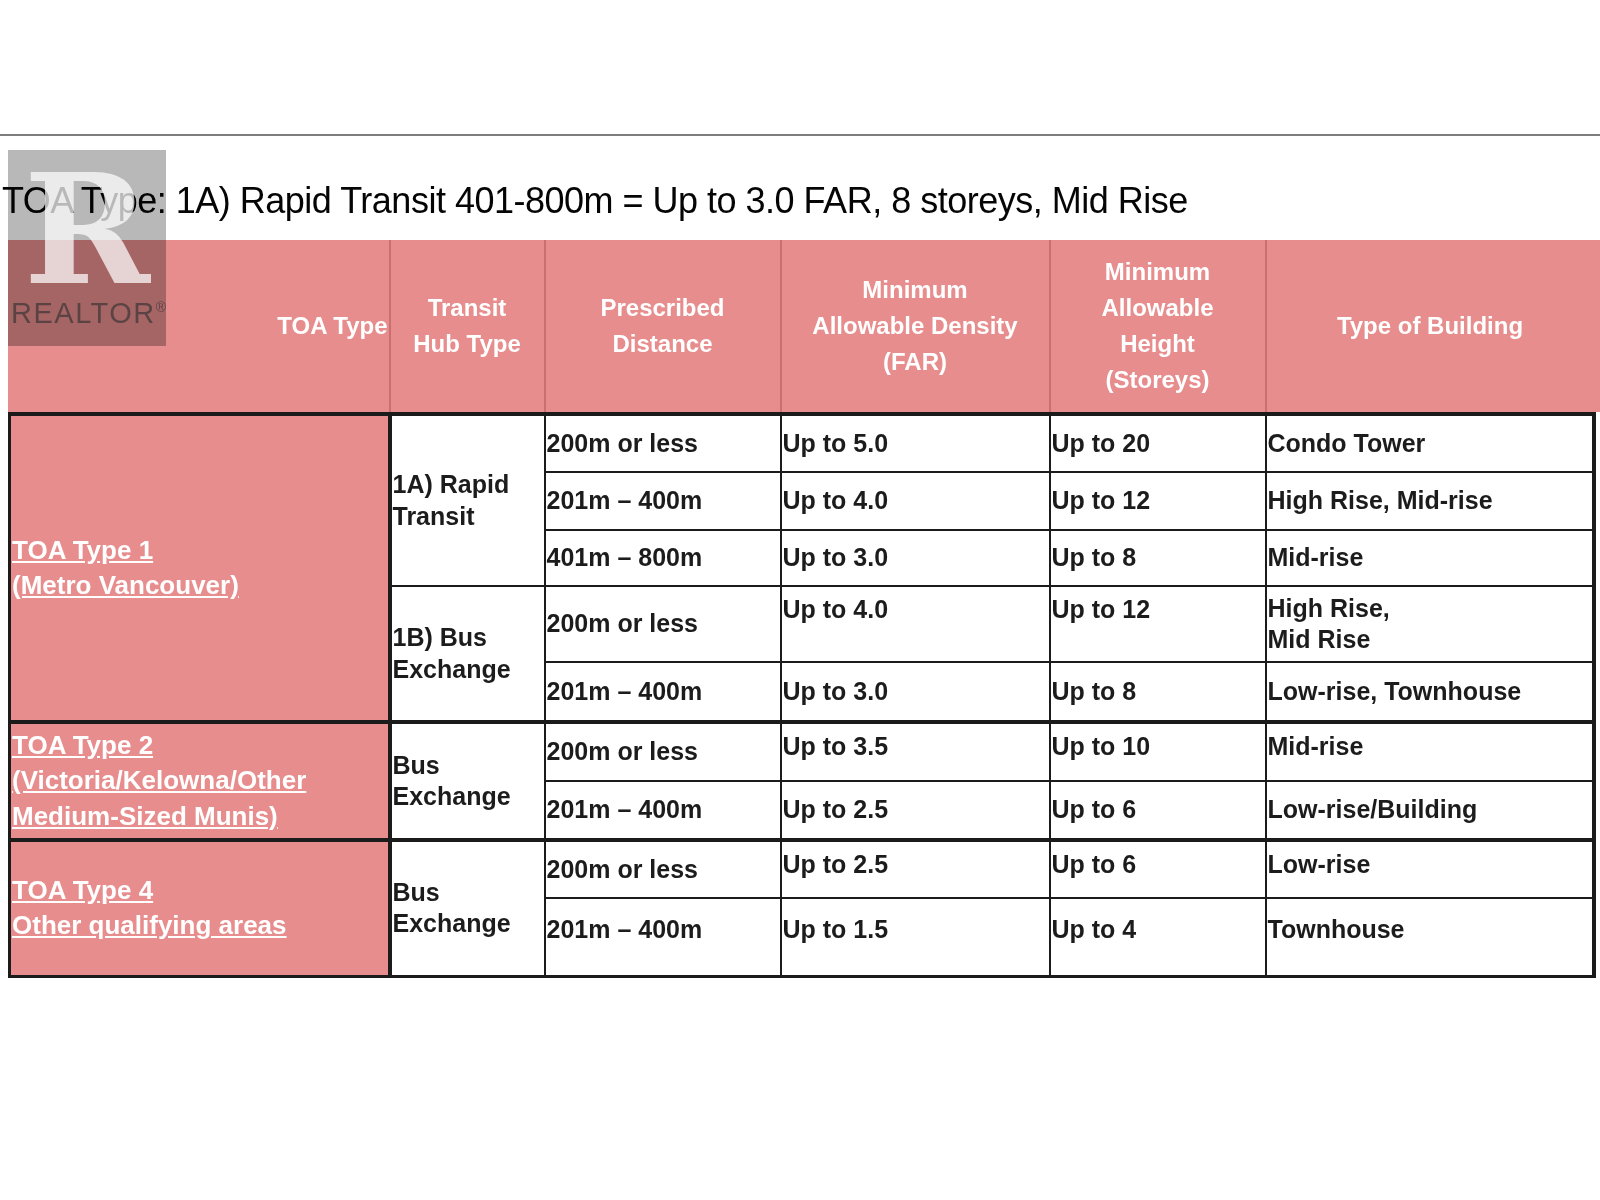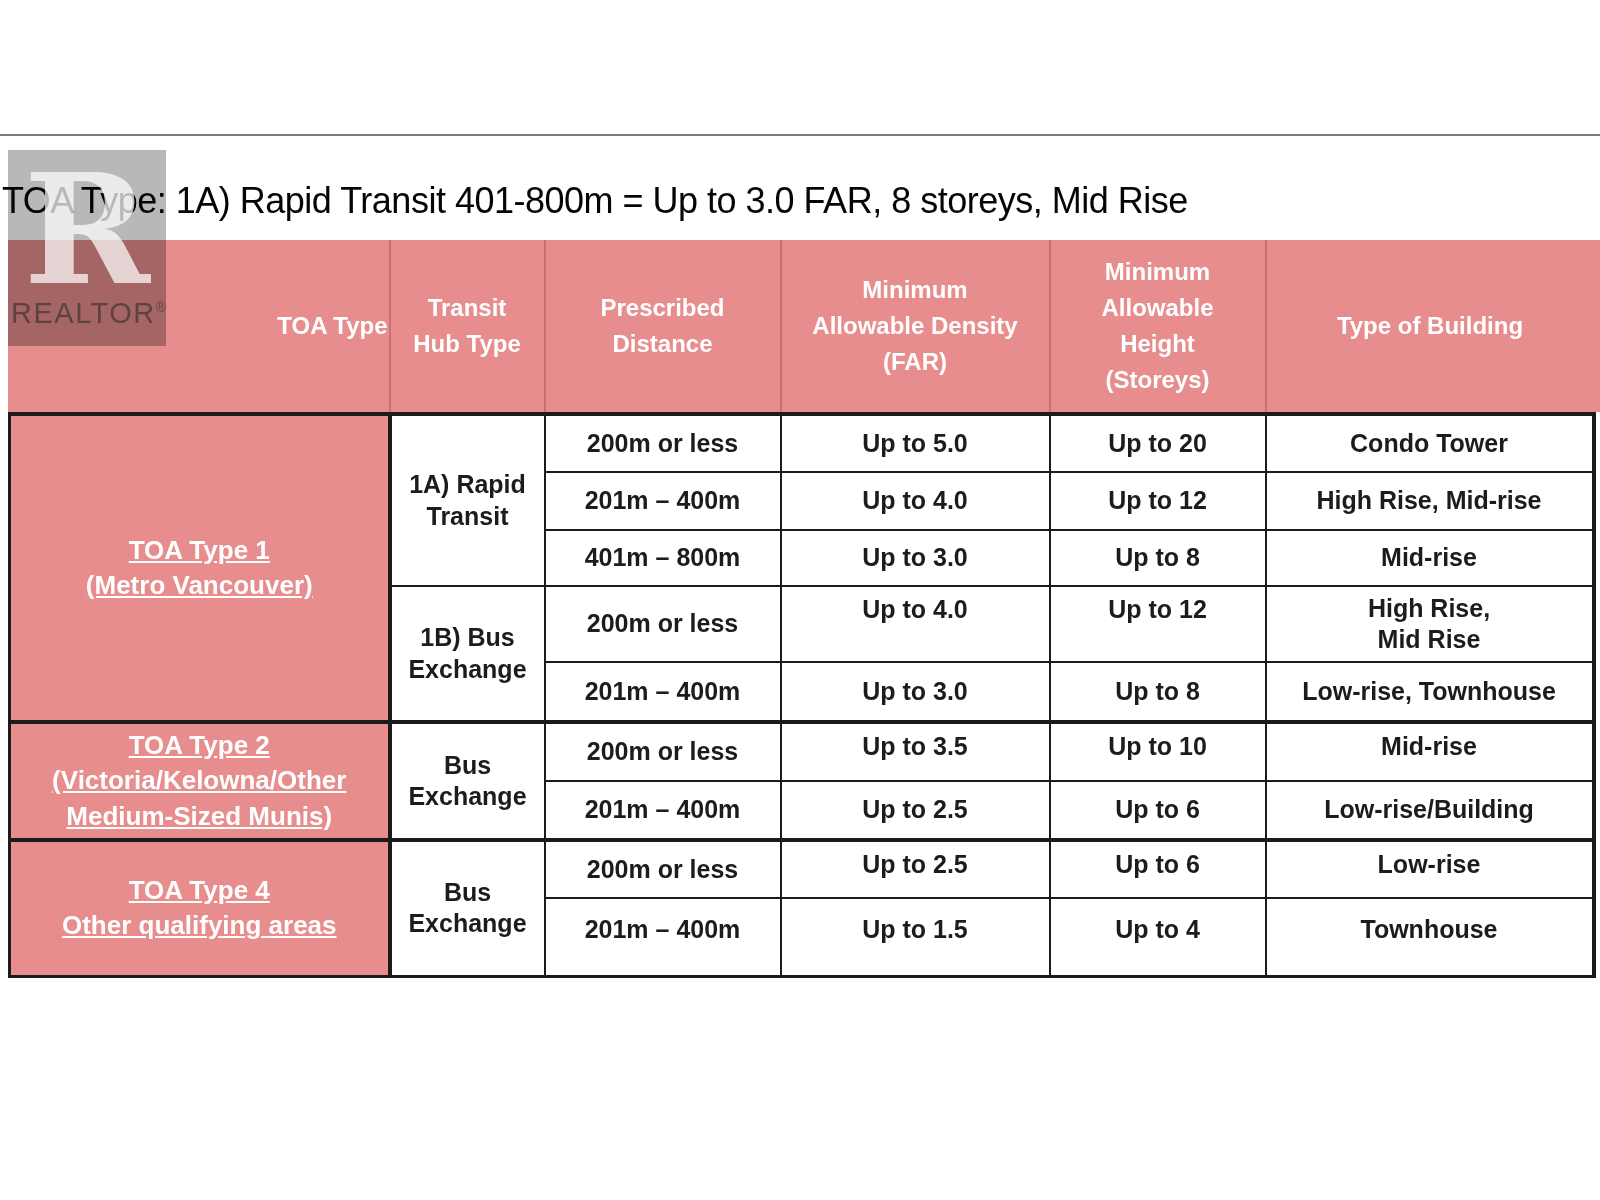--- a/index.html
+++ b/index.html
@@ -20,21 +20,21 @@
             border-collapse:collapse;table-layout:fixed;}
   table.toa th, table.toa td{overflow:hidden;}
 
   thead th{background:var(--pink);color:#ffffff;font-weight:700;font-size:24px;line-height:1.5;
            height:170px;vertical-align:middle;text-align:center;border:0;
            border-bottom:4px solid var(--border);white-space:pre-line;}
   thead th + th{border-left:2px solid rgba(150,60,60,0.35);}
   thead th.th-toa{text-align:right;padding-left:132px;}
 
   tbody td{border:2px solid var(--border);background:#ffffff;color:#1c1c1c;
-           font-size:25px;font-weight:600;text-align:center;vertical-align:middle;
+           font-size:25px;font-weight:600;text-align:left;vertical-align:middle;
            line-height:1.25;white-space:pre-line;}
   tbody td.pink{background:var(--pink);color:#ffffff;font-weight:700;font-size:26px;
                 line-height:1.35;border-right:4px solid var(--border);text-decoration:underline;}
   tbody td.ol{border-left:3px solid var(--border);}
   tbody td.or{border-right:4px solid var(--border);}
   tbody td.ob{border-bottom:3px solid var(--border);}
   tbody tr.gstart td{border-top:4px solid var(--border);}
   tbody td.top{vertical-align:top;padding-top:7px;}
   tbody tr.lastrow td{padding-bottom:16px;}
 

